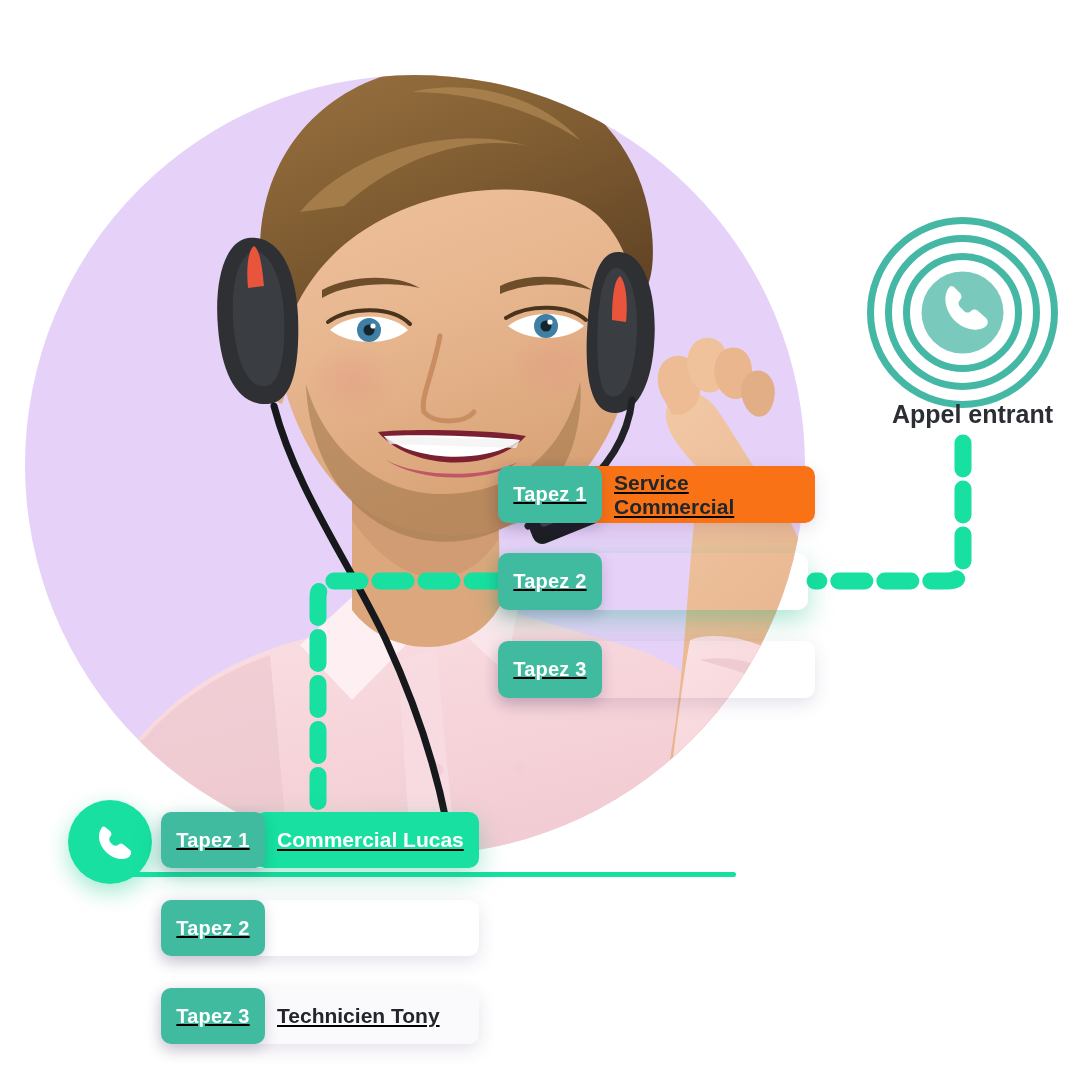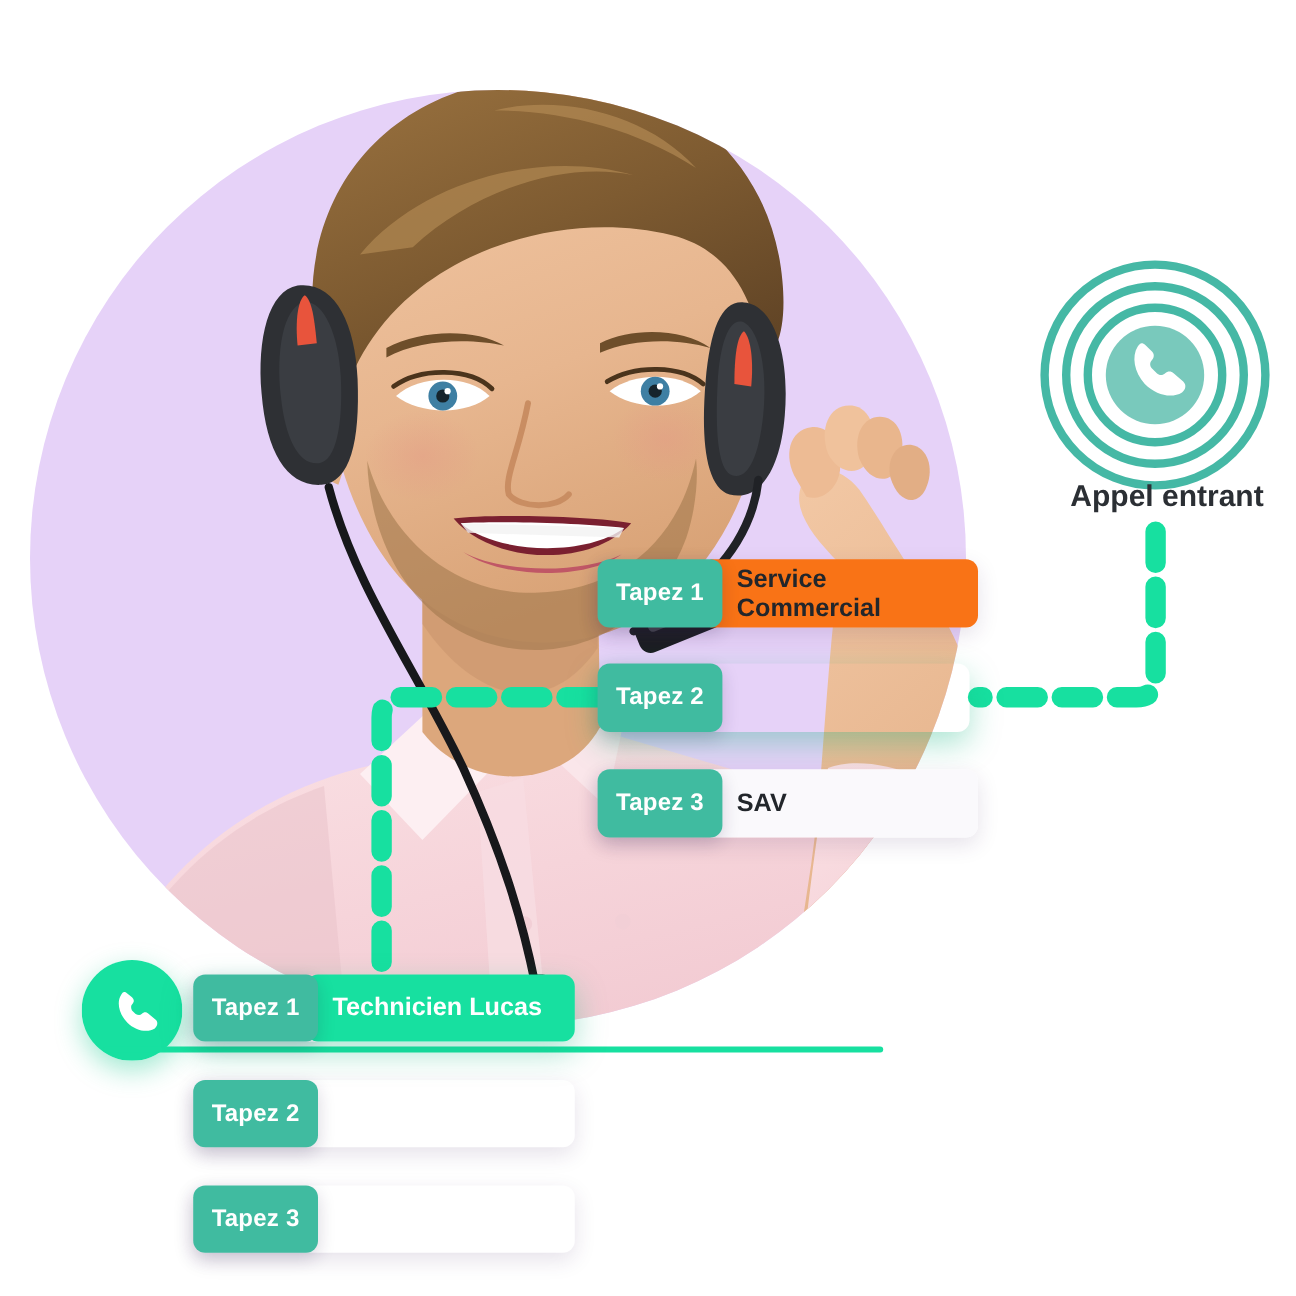--- a/index.html
+++ b/index.html
@@ -18,20 +18,21 @@
 
   
   .portrait{position:absolute;left:0;top:0;width:1080px;height:1080px;}
 
   
   .card{
     position:absolute;display:flex;align-items:stretch;
     border-radius:10px;
     box-shadow:0 6px 18px rgba(60,30,90,.13);
     overflow:visible;
+    text-decoration:underline;
   }
   .card .badge{
     display:flex;align-items:center;justify-content:center;
     border-radius:10px;
     color:#ffffff;
     font-size:20px;font-weight:700;letter-spacing:.2px;
     flex:0 0 auto;
     position:relative;z-index:3;
     box-shadow:0 5px 14px rgba(40,20,70,.18);
   }
@@ -262,35 +263,35 @@
       <div class="badge" style="background: rgb(64, 187, 160);">Tapez 1</div>
       <div class="body" style="background: #f97316; color: rgb(34, 38, 43);">Service Commercial</div>
     </div>
 
     <div class="card hl wide-top" style="top:553px;">
       <div class="badge" style="background: rgb(64, 187, 160);">Tapez 2</div>
     </div>
 
     <div class="card plain" style="top:641px;">
       <div class="badge" style="background: rgb(64, 187, 160);">Tapez 3</div>
-      <div class="body" style="background: rgb(250, 249, 252); color: rgb(34, 38, 43);">SAV</div>
     </div>
 
   </div>
 
   <div class="menu-bottom">
 
     <div class="card hl wide-bot" style="top:812px;">
       <div class="badge" style="background: rgb(64, 187, 160);">Tapez 1</div>
-      <div class="body" style="background: rgb(23, 224, 160);">Technicien Lucas</div>
+      <div class="body" style="background: rgb(23, 224, 160);">Commercial Lucas</div>
     </div>
 
     <div class="card plain" style="top:900px;">
       <div class="badge" style="background: rgb(64, 187, 160);">Tapez 2</div>
     </div>
 
     <div class="card plain" style="top:988px;">
       <div class="badge" style="background: rgb(64, 187, 160);">Tapez 3</div>
+      <div class="body" style="background: rgb(250, 249, 252); color: rgb(34, 38, 43);">Technicien Tony</div>
     </div>
 
   </div>
 
 </div>
 
 </body></html>

